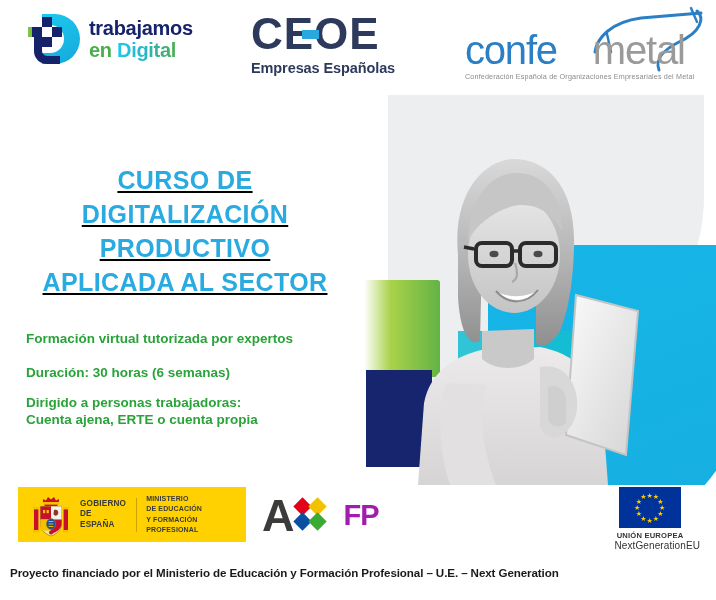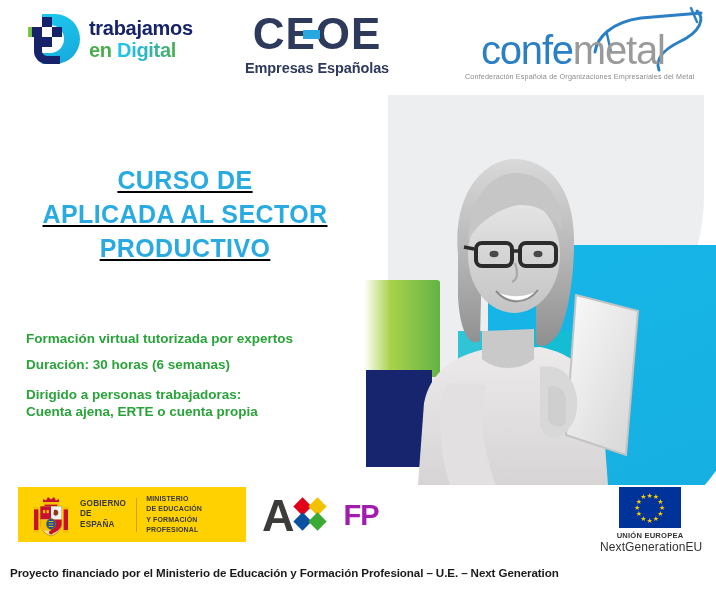--- a/index.html
+++ b/index.html
@@ -93,22 +93,22 @@
   .ted-digital {
     background: linear-gradient(90deg, #1ec8ee 0%, #29b7c8 45%, #4aae4e 100%);
     -webkit-background-clip: text;
     background-clip: text;
     color: transparent;
   }
 
   
   .ceoe-logo {
     position: absolute;
-    left: 245px; top: 12px;
-    text-align: center;
+    left: 251px; top: 12px;
+    text-align: left;
   }
   .ceoe-main {
     font-size: 44px; font-weight: 700;
     color: #2e3a5c; letter-spacing: 1px;
     line-height: 1;
     position: relative;
     display: inline-block;
   }
   .ceoe-bar {
     position: absolute;
@@ -134,22 +134,22 @@
     width: 112px; height: 62px;
     overflow: visible;
   }
   .confe-word {
     position: relative;
     font-size: 40px; line-height: 1;
     font-weight: 400;
     letter-spacing: -1.2px;
     margin-top: 20px;
   }
-  .confe-blue { color: #2b7fc4; margin-left: 16px; }
-  .confe-gray { color: #9a9a9a; }
+  .confe-blue { color: #2b7fc4; }
+  .confe-gray { color: #9a9a9a; margin-left: 36px; }
   .confe-sub {
     font-size: 7.2px;
     color: #8b8b8b;
     letter-spacing: 0.15px;
     margin-top: 2px;
     white-space: nowrap;
   }
 
   
   .title-block {
@@ -174,21 +174,21 @@
     left: 26px; top: 330px;
     width: 330px;
     z-index: 30;
   }
   .info-line {
     font-size: 13.5px;
     font-weight: 700;
     color: #2aa33a;
     line-height: 1.28;
   }
-  .info-gap { margin-top: 9px; }
+  .info-gap { margin-top: 17px; }
   .info-gap2 { margin-top: 12px; }
 
   
   .visual {
     position: absolute;
     left: 330px; top: 95px;
     width: 386px;
     height: 390px;
     z-index: 10;
     overflow: hidden;
@@ -335,22 +335,22 @@
     position: absolute;
     color: #ffcc00;
     font-size: 7px;
     line-height: 1;
   }
   .eu-t1 {
     font-size: 7.6px; font-weight: 700;
     color: #333; margin-top: 3px; letter-spacing: 0.2px;
   }
   .eu-t2 {
-    font-size: 12px; font-weight: 400;
-    color: #333; letter-spacing: 0.1px;
+    font-size: 10px; font-weight: 400;
+    color: #333; letter-spacing: 0.1px; text-align: right;
   }
 
   
   .caption {
     position: absolute;
     left: 10px; top: 566px;
     width: 700px;
     font-size: 11.6px;
     font-weight: 700;
     color: #1a1a1a;
@@ -464,22 +464,23 @@
       <path d="M158 252 C168 248, 176 256, 176 266 L176 288 C170 294, 160 292, 158 284 Z" fill="#cfcfcf"></path>
 
       <path d="M56 248 C48 276, 48 312, 60 350 L106 350 C92 312, 88 278, 96 250 Z" fill="#e2e0e0"></path>
     </svg>
 
     <div class="shape-cyan-block"></div>
   </div>
 
   <div class="title-block">
     <div class="title-line">CURSO DE</div>
+    <div class="title-line">DIGITALIZACIÓN</div>
+    <div class="title-line">PRODUCTIVO</div>
     <div class="title-line">APLICADA AL SECTOR</div>
-    <div class="title-line">PRODUCTIVO</div>
   </div>
 
   <div class="info-block">
     <div class="info-line">Formación virtual tutorizada por expertos</div>
     <div class="info-line info-gap">Duración: 30 horas (6 semanas)</div>
     <div class="info-line info-gap2">Dirigido a personas trabajadoras:</div>
     <div class="info-line">Cuenta ajena, ERTE o cuenta propia</div>
   </div>
 
   <div class="footer-logos">

